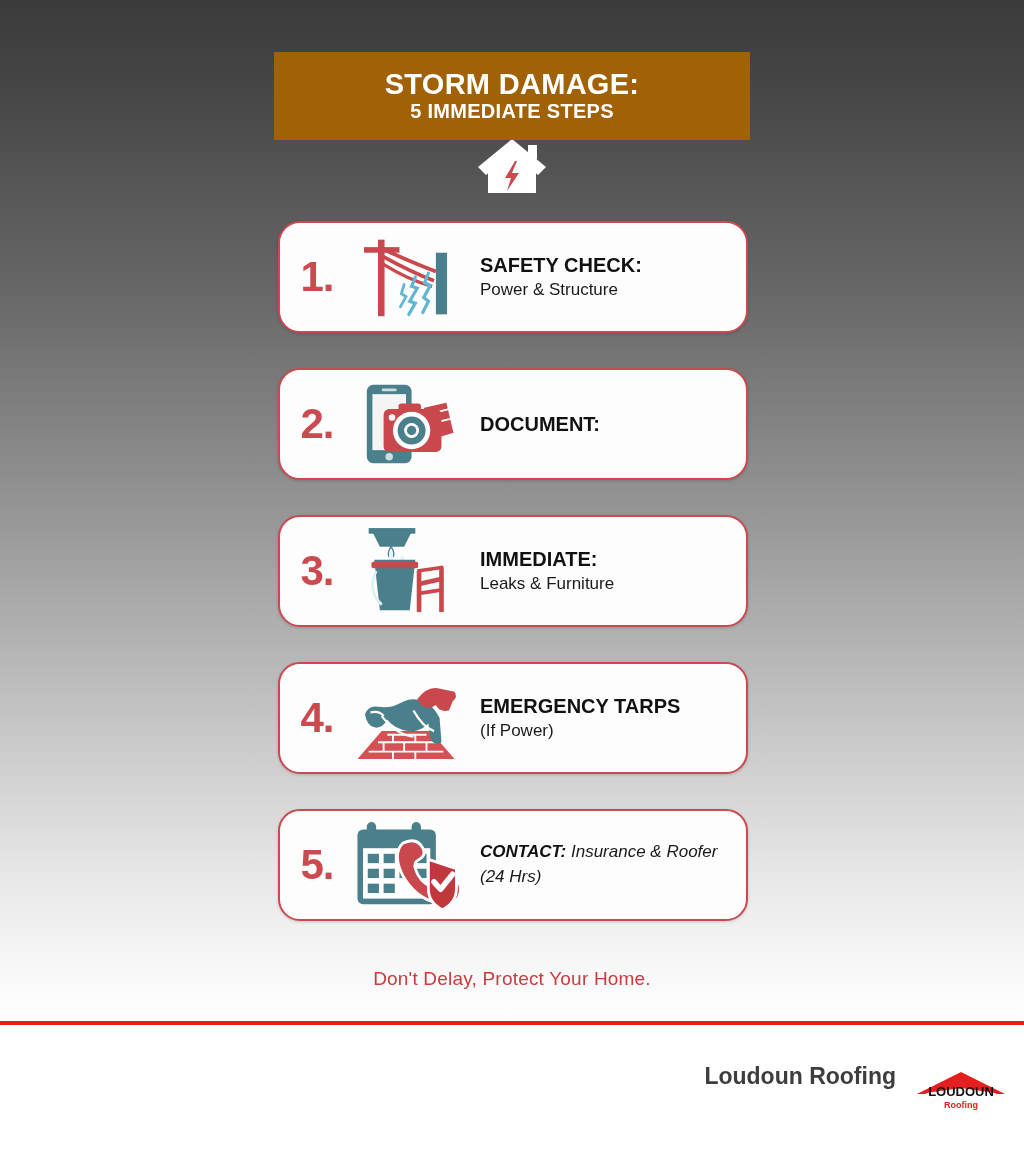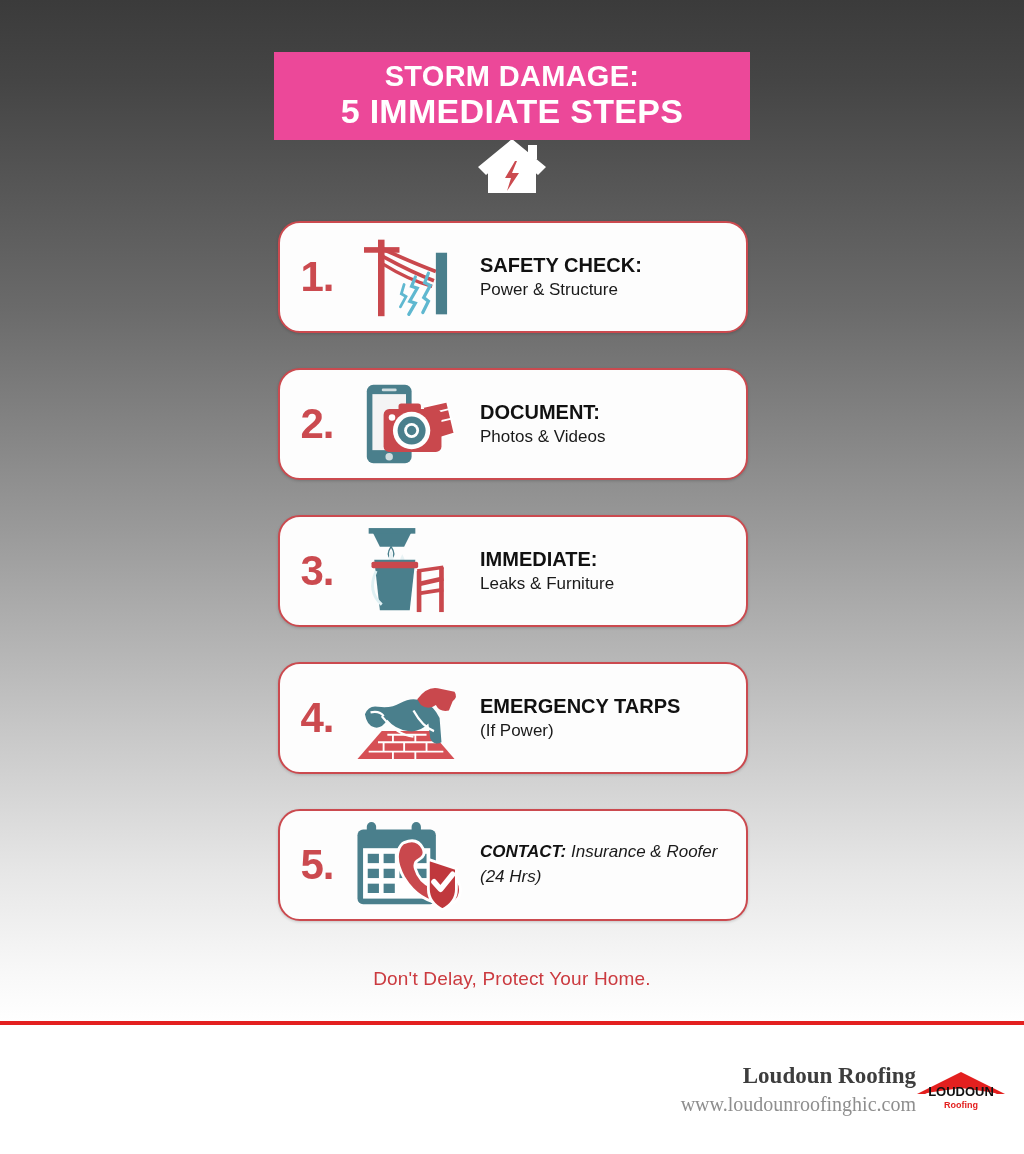--- a/index.html
+++ b/index.html
@@ -53,39 +53,39 @@
     background: #ffffff;
   }
 
   
   .banner {
     position: absolute;
     left: 274px;
     top: 52px;
     width: 476px;
     height: 88px;
-    background: #ec4899;
+    background: #a16207;
     display: flex;
     flex-direction: column;
     align-items: center;
     justify-content: center;
     z-index: 3;
   }
 
   .banner-line1 {
     font-size: 29px;
     font-weight: bold;
     color: #ffffff;
     letter-spacing: 0.3px;
     line-height: 1.05;
     white-space: nowrap;
   }
 
   .banner-line2 {
-    font-size: 34px;
+    font-size: 20px;
     font-weight: bold;
     color: #ffffff;
     letter-spacing: 0.3px;
     line-height: 1.15;
     white-space: nowrap;
   }
 
   .house-badge {
     position: absolute;
     left: 474px;
@@ -174,24 +174,23 @@
     width: 1024px;
     text-align: center;
     font-size: 19px;
     color: #cb3a3f;
     letter-spacing: 0.2px;
   }
 
   
   .footer-text {
     position: absolute;
-    right: 108px;
+    right: 128px;
     top: 1062px;
     text-align: right;
-    font-family: Liberation Serif, serif;
   }
 
   .brand-name {
     font-size: 23px;
     font-weight: bold;
     color: #3d3d3d;
     line-height: 1.25;
   }
 
   .brand-url {
@@ -269,21 +268,20 @@
           <rect x="52" y="26" width="24" height="10" rx="3" fill="#c9484d"></rect>
           <circle cx="66" cy="55" r="20" fill="#ffffff"></circle>
           <circle cx="66" cy="55" r="15" fill="#4a7f8c"></circle>
           <circle cx="66" cy="55" r="8" fill="#ffffff"></circle>
           <circle cx="66" cy="55" r="5" fill="#4a7f8c"></circle>
           <circle cx="45" cy="41" r="3.5" fill="#ffffff"></circle>
         </svg>
       </div>
       <div class="card-text">
         <div class="card-title">DOCUMENT:</div>
-        <div class="card-sub">Photos &amp; Videos</div>
       </div>
     </div>
 
     <div class="card">
       <div class="card-num">3.</div>
       <div class="card-icon">
         <svg viewBox="0 0 120 96" width="112" height="92">
           <path d="M24 6 L66 6 L58 22 L32 22 Z" fill="#4a7f8c"></path>
           <rect x="20" y="2" width="50" height="6" fill="#4a7f8c"></rect>
           <path d="M44 22 q-6 9 0 13 q6 -4 0 -13 Z" fill="#ffffff" stroke="#4a7f8c" stroke-width="1.5"></path>
@@ -354,21 +352,20 @@
         <div class="card-text-inline"><b>CONTACT:</b><span> Insurance &amp; Roofer (24 Hrs)</span></div>
       </div>
     </div>
 
   </div>
 
   <div class="tagline">Don't Delay, Protect Your Home.</div>
 
   <div class="footer-text">
     <div class="brand-name">Loudoun Roofing</div>
-    <div class="brand-url">www.loudounroofinghic.com</div>
   </div>
 
   <div class="brand-logo">
     <svg viewBox="0 0 96 46" width="96" height="46">
       <path d="M4 26 L48 4 L92 26 L84 26 L48 10 L12 26 Z" fill="#e3201f"></path>
       <path d="M6 26 L48 6 L90 26 L48 20 Z" fill="#e3201f"></path>
       <text x="48" y="28" text-anchor="middle" font-family="Liberation Sans, sans-serif" font-size="13" font-weight="bold" fill="#111111">LOUDOUN</text>
       <text x="48" y="40" text-anchor="middle" font-family="Liberation Sans, sans-serif" font-size="9" font-weight="bold" fill="#e3201f">Roofing</text>
     </svg>
   </div>

